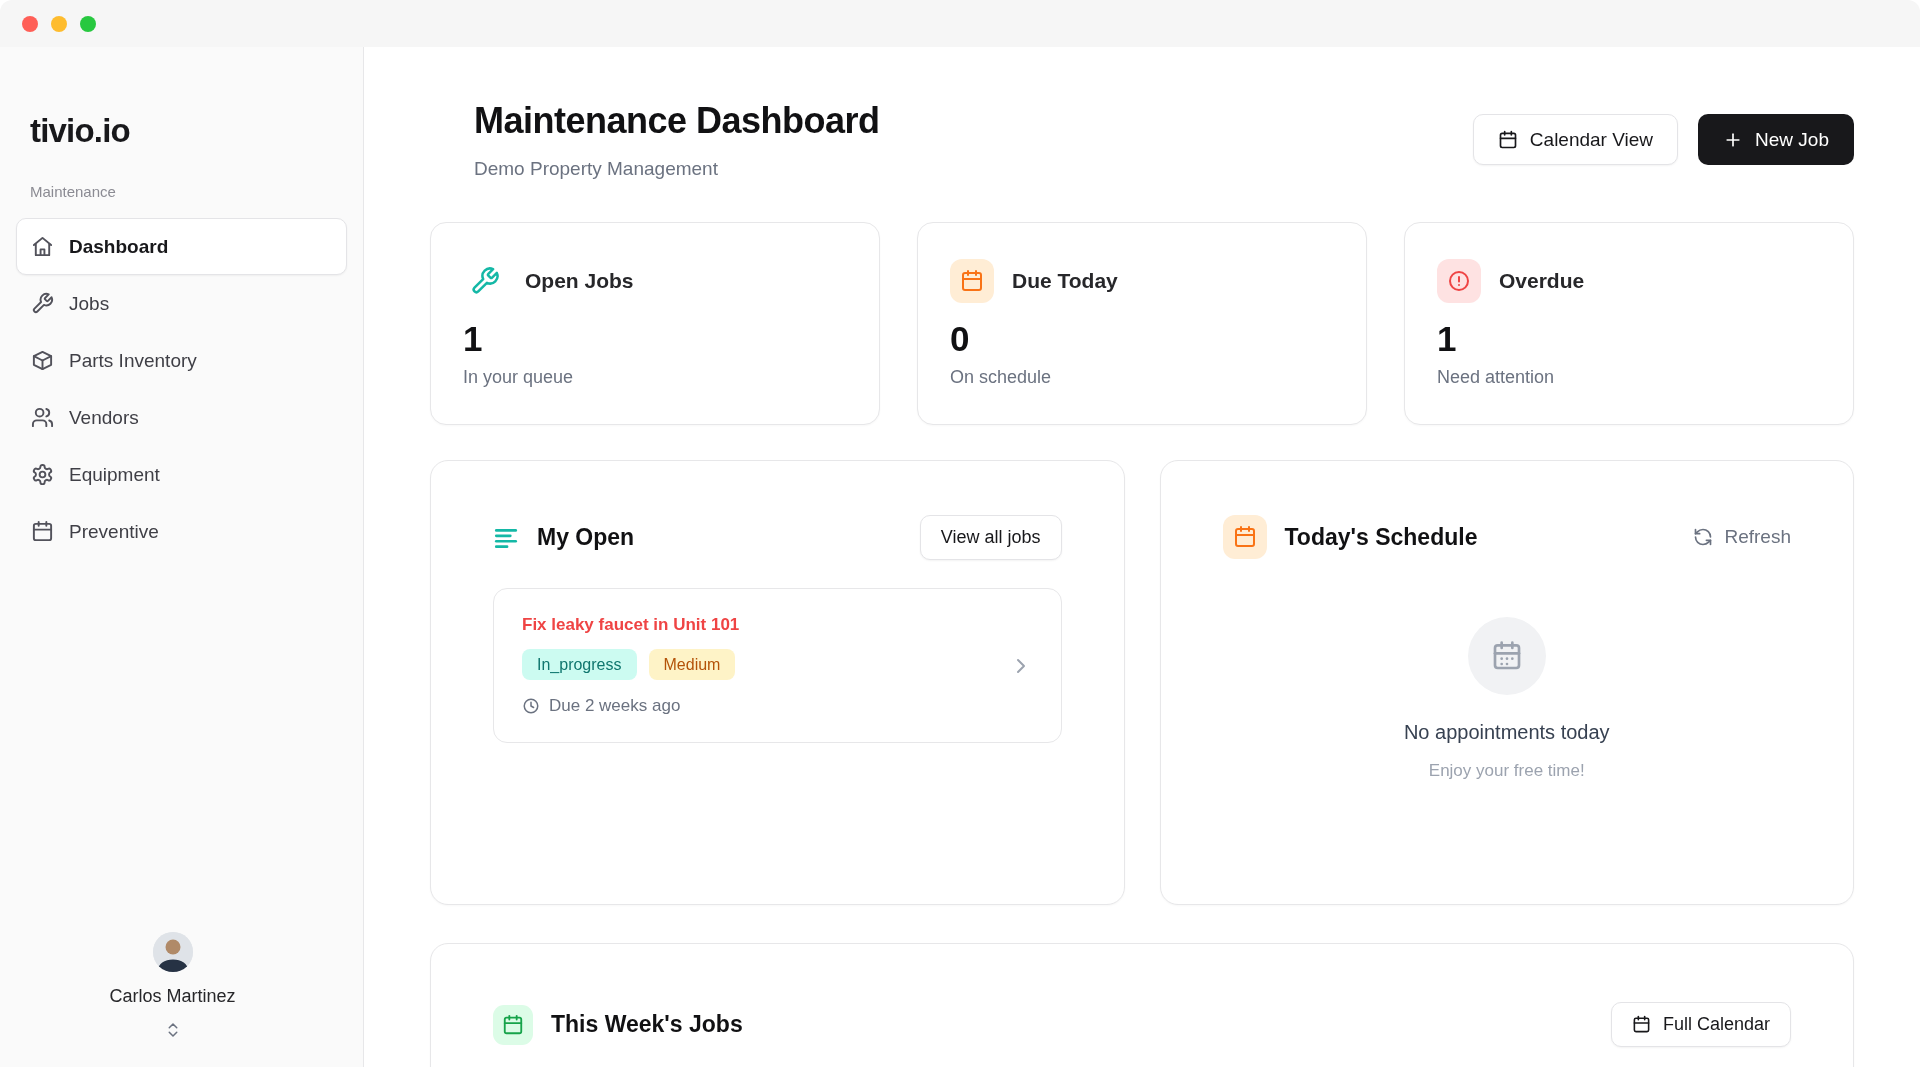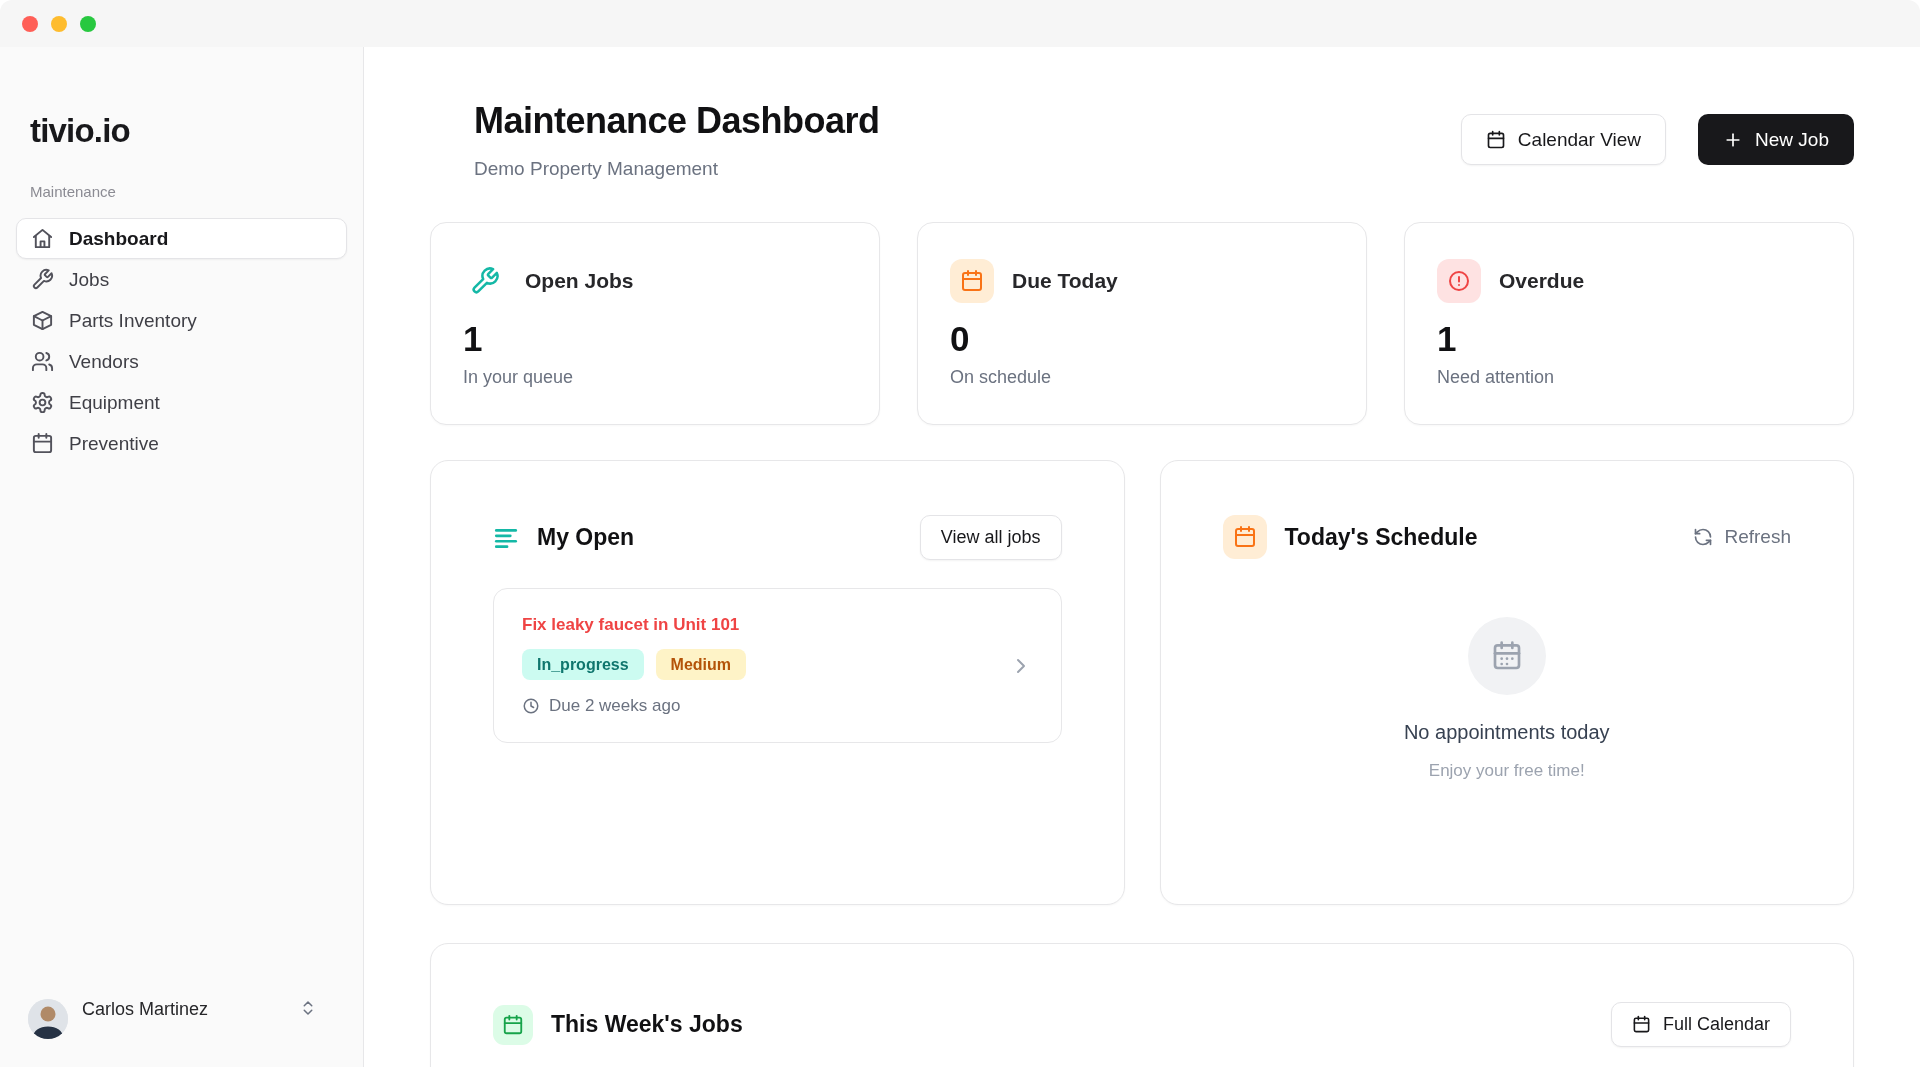--- a/index.html
+++ b/index.html
@@ -46,40 +46,41 @@
     color: #18181b;
     line-height: 40px;
     margin-top: 44px;
   }
   .section-label {
     padding: 0 30px; margin-top: 32px;
     font-size: 15px; color: #8b8b93;
   }
   .nav { margin-top: 18px; padding: 0 16px; display: flex; flex-direction: column; }
   .nav-item {
-    height: 41px;
+    height: 57px;
     display: flex; align-items: center; gap: 15px;
     padding: 0 12px 0 14px;
     border-radius: 10px;
     font-size: 19px; color: #3f3f46;
     border: 1px solid transparent;
     cursor: pointer;
   }
   .nav-item .nav-ico { width: 23px; height: 23px; color: #52525b; flex: 0 0 auto; display: flex; }
   .nav-item.active {
     background: #ffffff;
     border-color: #e4e4e7;
     color: #18181b; font-weight: 600;
     box-shadow: 0 1px 2px rgba(0,0,0,.05);
   }
   .sidebar-user {
     margin-top: auto;
-    display: flex; align-items: flex-start; gap: 14px;
+    display: flex; align-items: center; gap: 14px;
     padding: 0 46px 0 28px;
     cursor: pointer;
+    flex-direction: column;
   }
   .avatar {
     width: 40px; height: 40px; border-radius: 50%;
     overflow: hidden; flex: 0 0 auto;
     background: #e5e7eb;
   }
   .user-name { flex: 1; font-size: 18px; font-weight: 500; color: #27272a; }
   .chevrons { width: 18px; height: 18px; color: #6b7280; display: flex; }
 
   
@@ -88,21 +89,21 @@
     background: #ffffff;
     padding: 53px 66px 0;
     overflow: hidden;
   }
   .page-header {
     display: flex; justify-content: space-between; align-items: flex-start;
     padding-left: 44px;
   }
   .page-title { font-size: 36px; font-weight: 700; letter-spacing: -0.5px; color: #111113; }
   .page-subtitle { margin-top: 16px; font-size: 19px; color: #6b7280; }
-  .header-actions { display: flex; gap: 32px; margin-top: 14px; }
+  .header-actions { display: flex; gap: 20px; margin-top: 14px; }
 
   .btn {
     display: inline-flex; align-items: center; justify-content: center; gap: 12px;
     height: 51px; padding: 0 24px;
     border-radius: 10px;
     font-size: 19px; font-weight: 500;
     font-family: inherit;
     border: 1px solid transparent;
     cursor: pointer; white-space: nowrap;
   }
@@ -155,21 +156,21 @@
     display: flex; align-items: center; justify-content: space-between;
     cursor: pointer;
     background: #fff;
   }
   .job-title { font-size: 17px; font-weight: 600; color: #ef4444; }
   .badge-row { margin-top: 14px; display: flex; gap: 12px; }
   .badge {
     display: inline-flex; align-items: center;
     height: 31px; padding: 12px 15px;
     border-radius: 8px;
-    font-size: 16px; font-weight: 700;
+    font-size: 16px; font-weight: 400;
   }
   .badge-status   { background: #ccfbf1; color: #0f766e; }
   .badge-priority { background: #fef3c7; color: #b45309; }
   .job-due { margin-top: 16px; display: flex; align-items: center; gap: 9px; font-size: 17px; color: #6b7280; }
   .job-due .cico { width: 18px; height: 18px; display: flex; color: #6b7280; }
   .chevron-right { width: 24px; height: 24px; color: #9ca3af; display: flex; }
 
   .link-muted {
     display: flex; align-items: center; gap: 11px;
     font-size: 19px; color: #6b7280;

